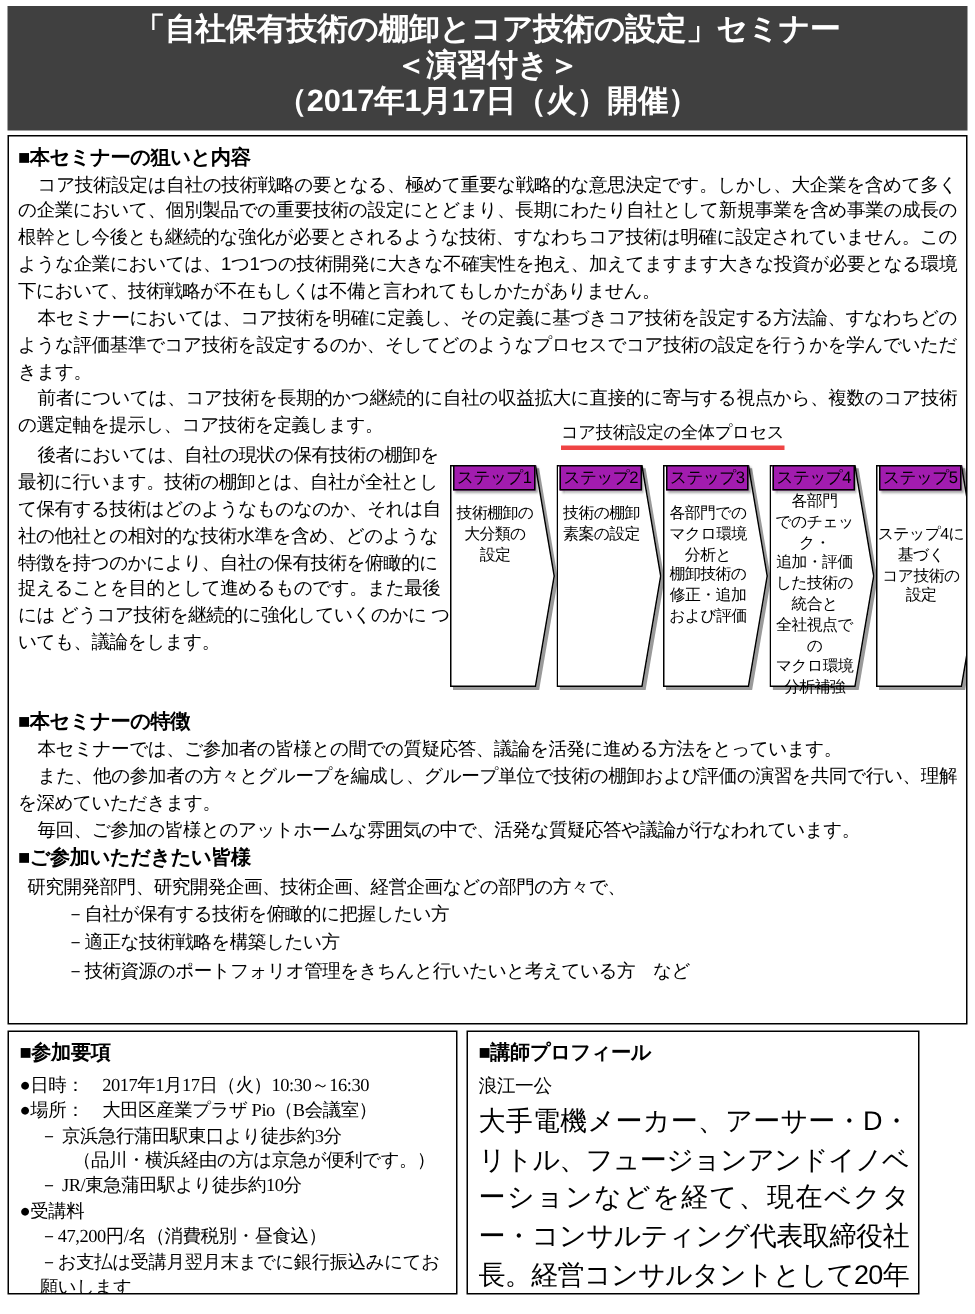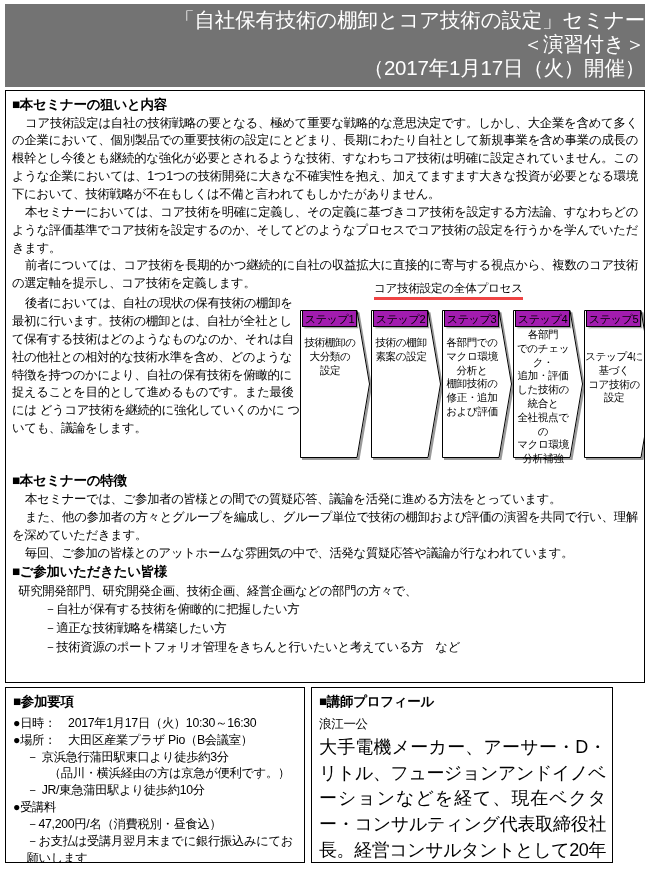--- a/index.html
+++ b/index.html
@@ -17,26 +17,26 @@
   .page {
     width: 650px;
     height: 876px;
     position: relative;
     box-sizing: border-box;
     padding: 4px 5px 3px 5px;
   }
 
   
   .title-banner {
-    background: #737373;
+    background: #404040;
     color: #ffffff;
-    text-align: right;
+    text-align: center;
     padding: 4px 0 6px 0;
     line-height: 1.18;
-    font-weight: normal;
+    font-weight: bold;
     letter-spacing: -0.2px;
   }
   .title-line1 { font-size: 20.5px; }
   .title-line2 { font-size: 20.5px; }
   .title-line3 { font-size: 20.5px; }
 
   
   .content-box {
     border: 1px solid #000000;
     margin-top: 3px;
@@ -180,21 +180,21 @@
     gap: 6px;
     margin-top: 4px;
     height: 176px;
   }
   .box {
     border: 1px solid #000;
     box-sizing: border-box;
     padding: 5px 6px 4px 7px;
     overflow: hidden;
   }
-  .box-left { width: 300px; }
+  .box-left { width: 300px; font-family: Liberation Serif, serif; }
   .box-right { width: 302px; }
 
   .b-head {
     font-size: 13.5px;
     font-weight: bold;
     margin-bottom: 4px;
     letter-spacing: -0.3px;
   }
   .b-line {
     font-size: 12.3px;

